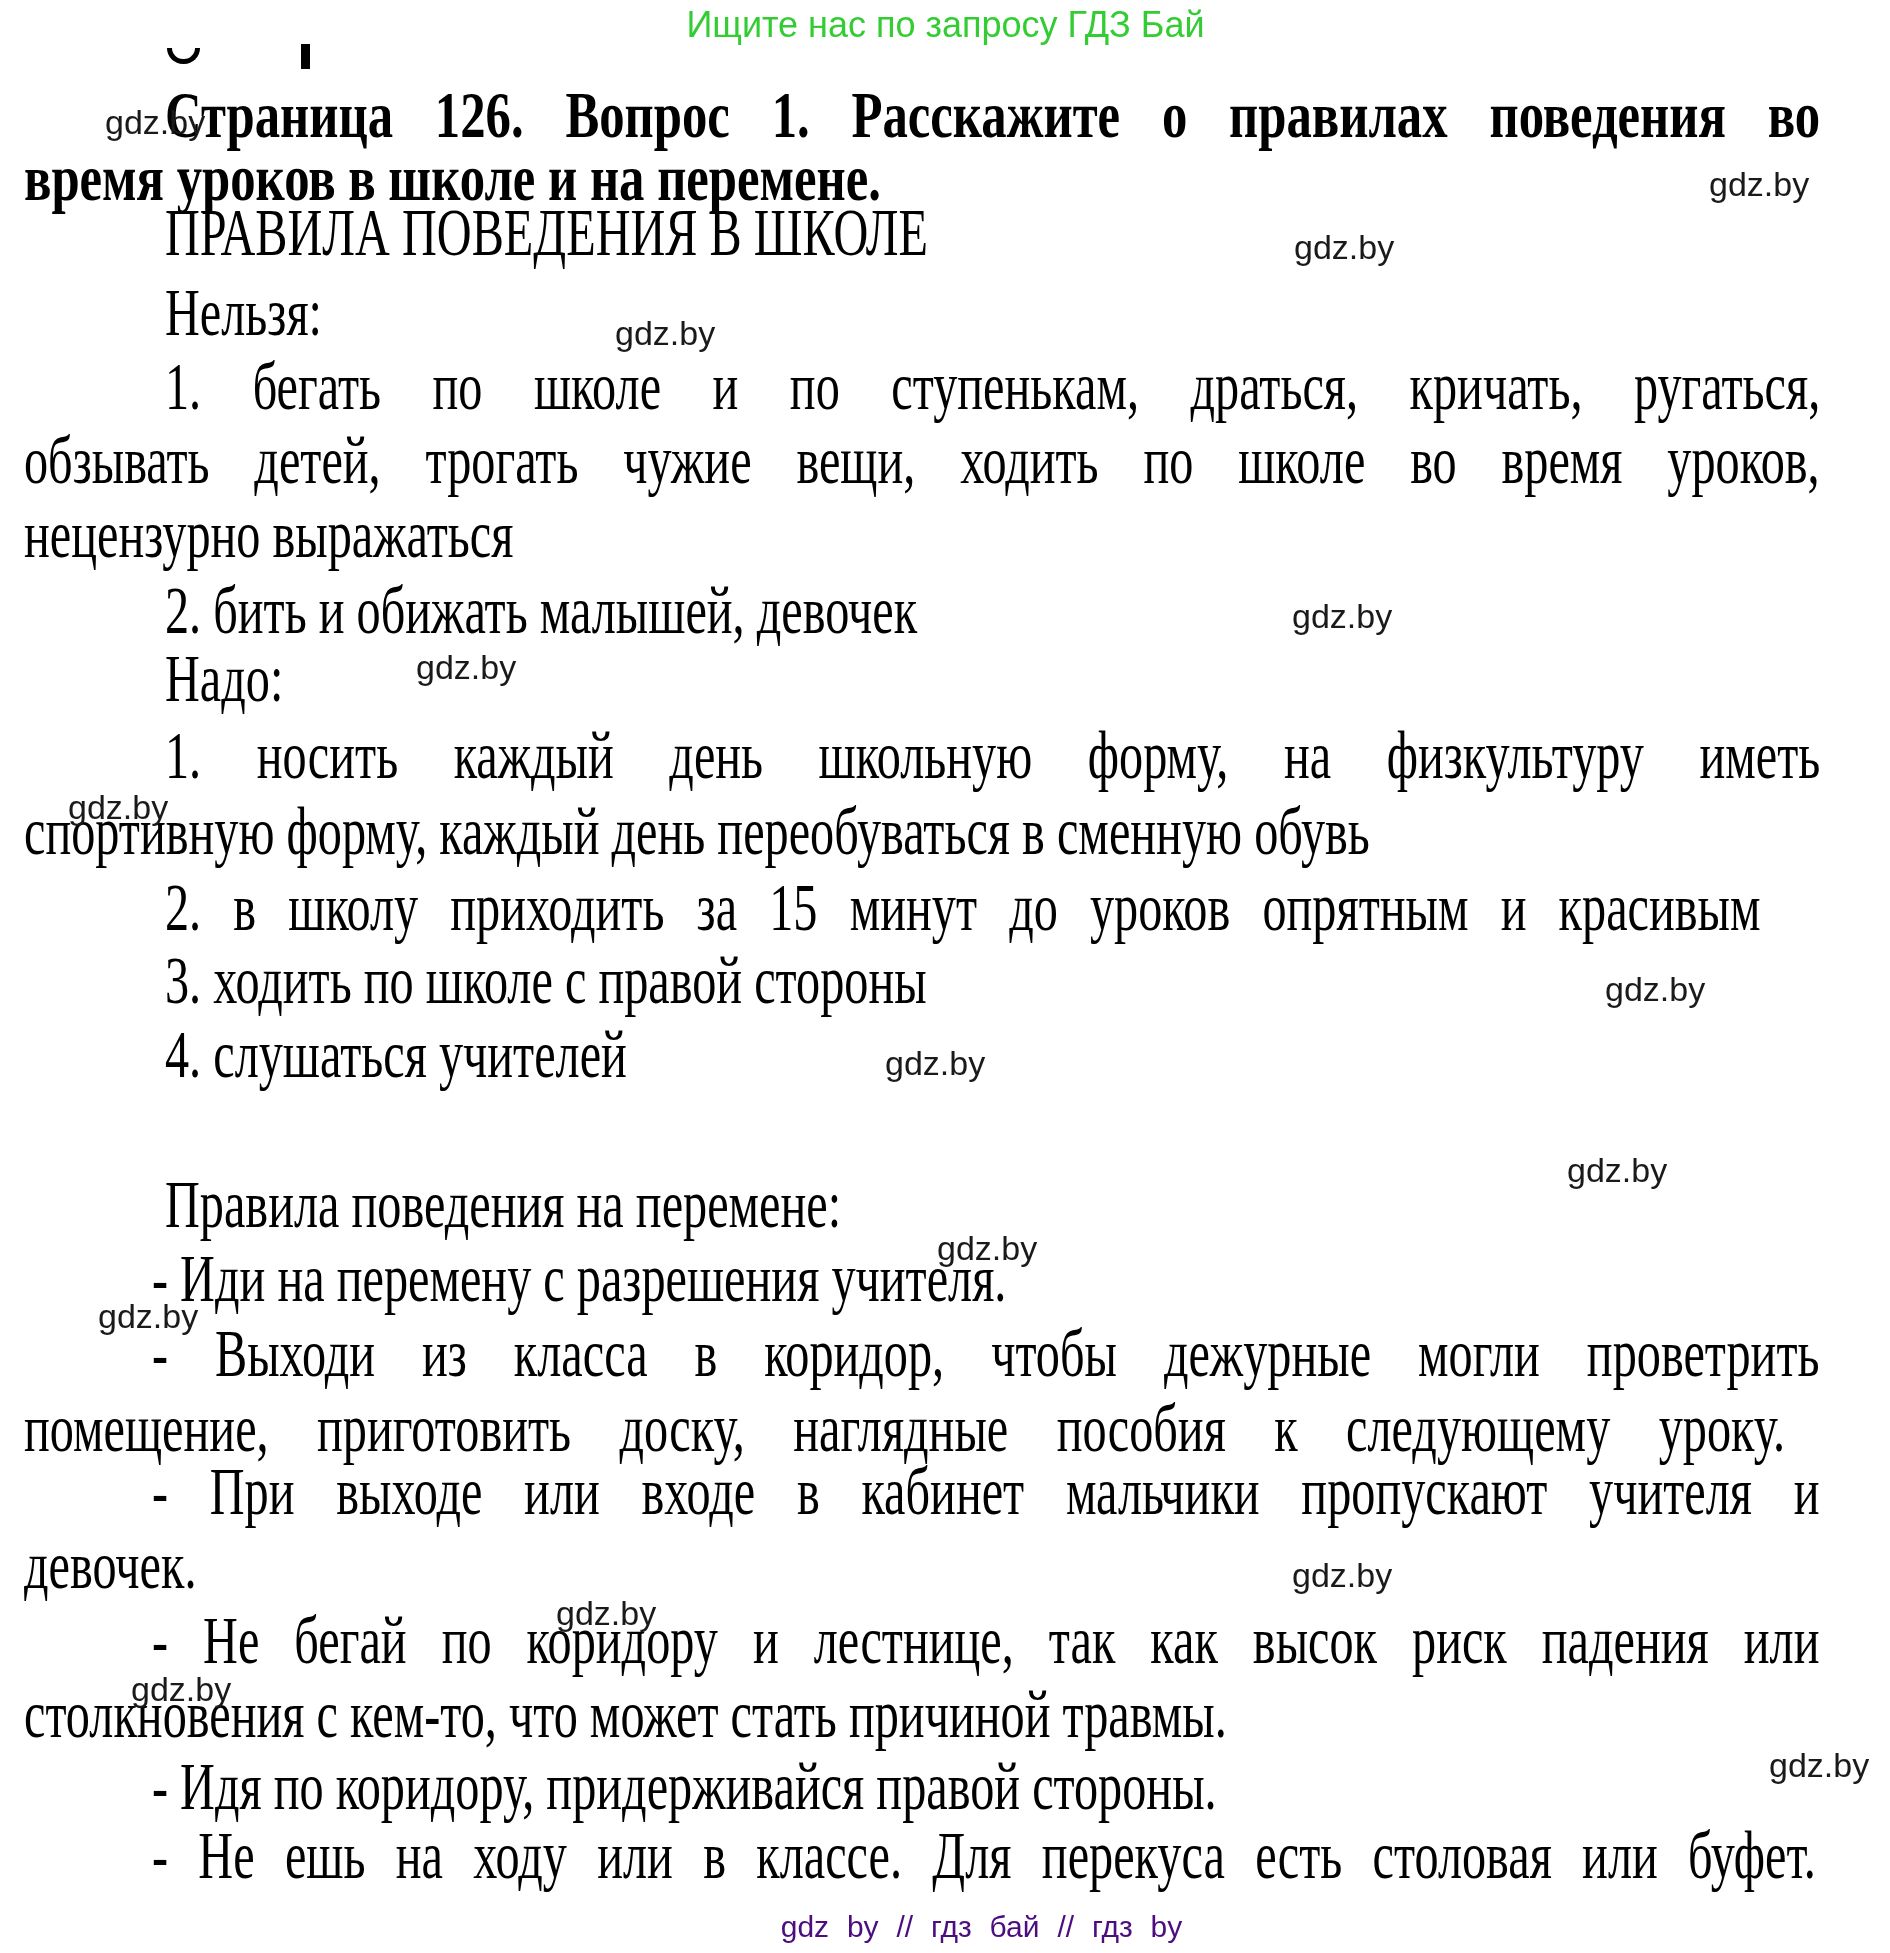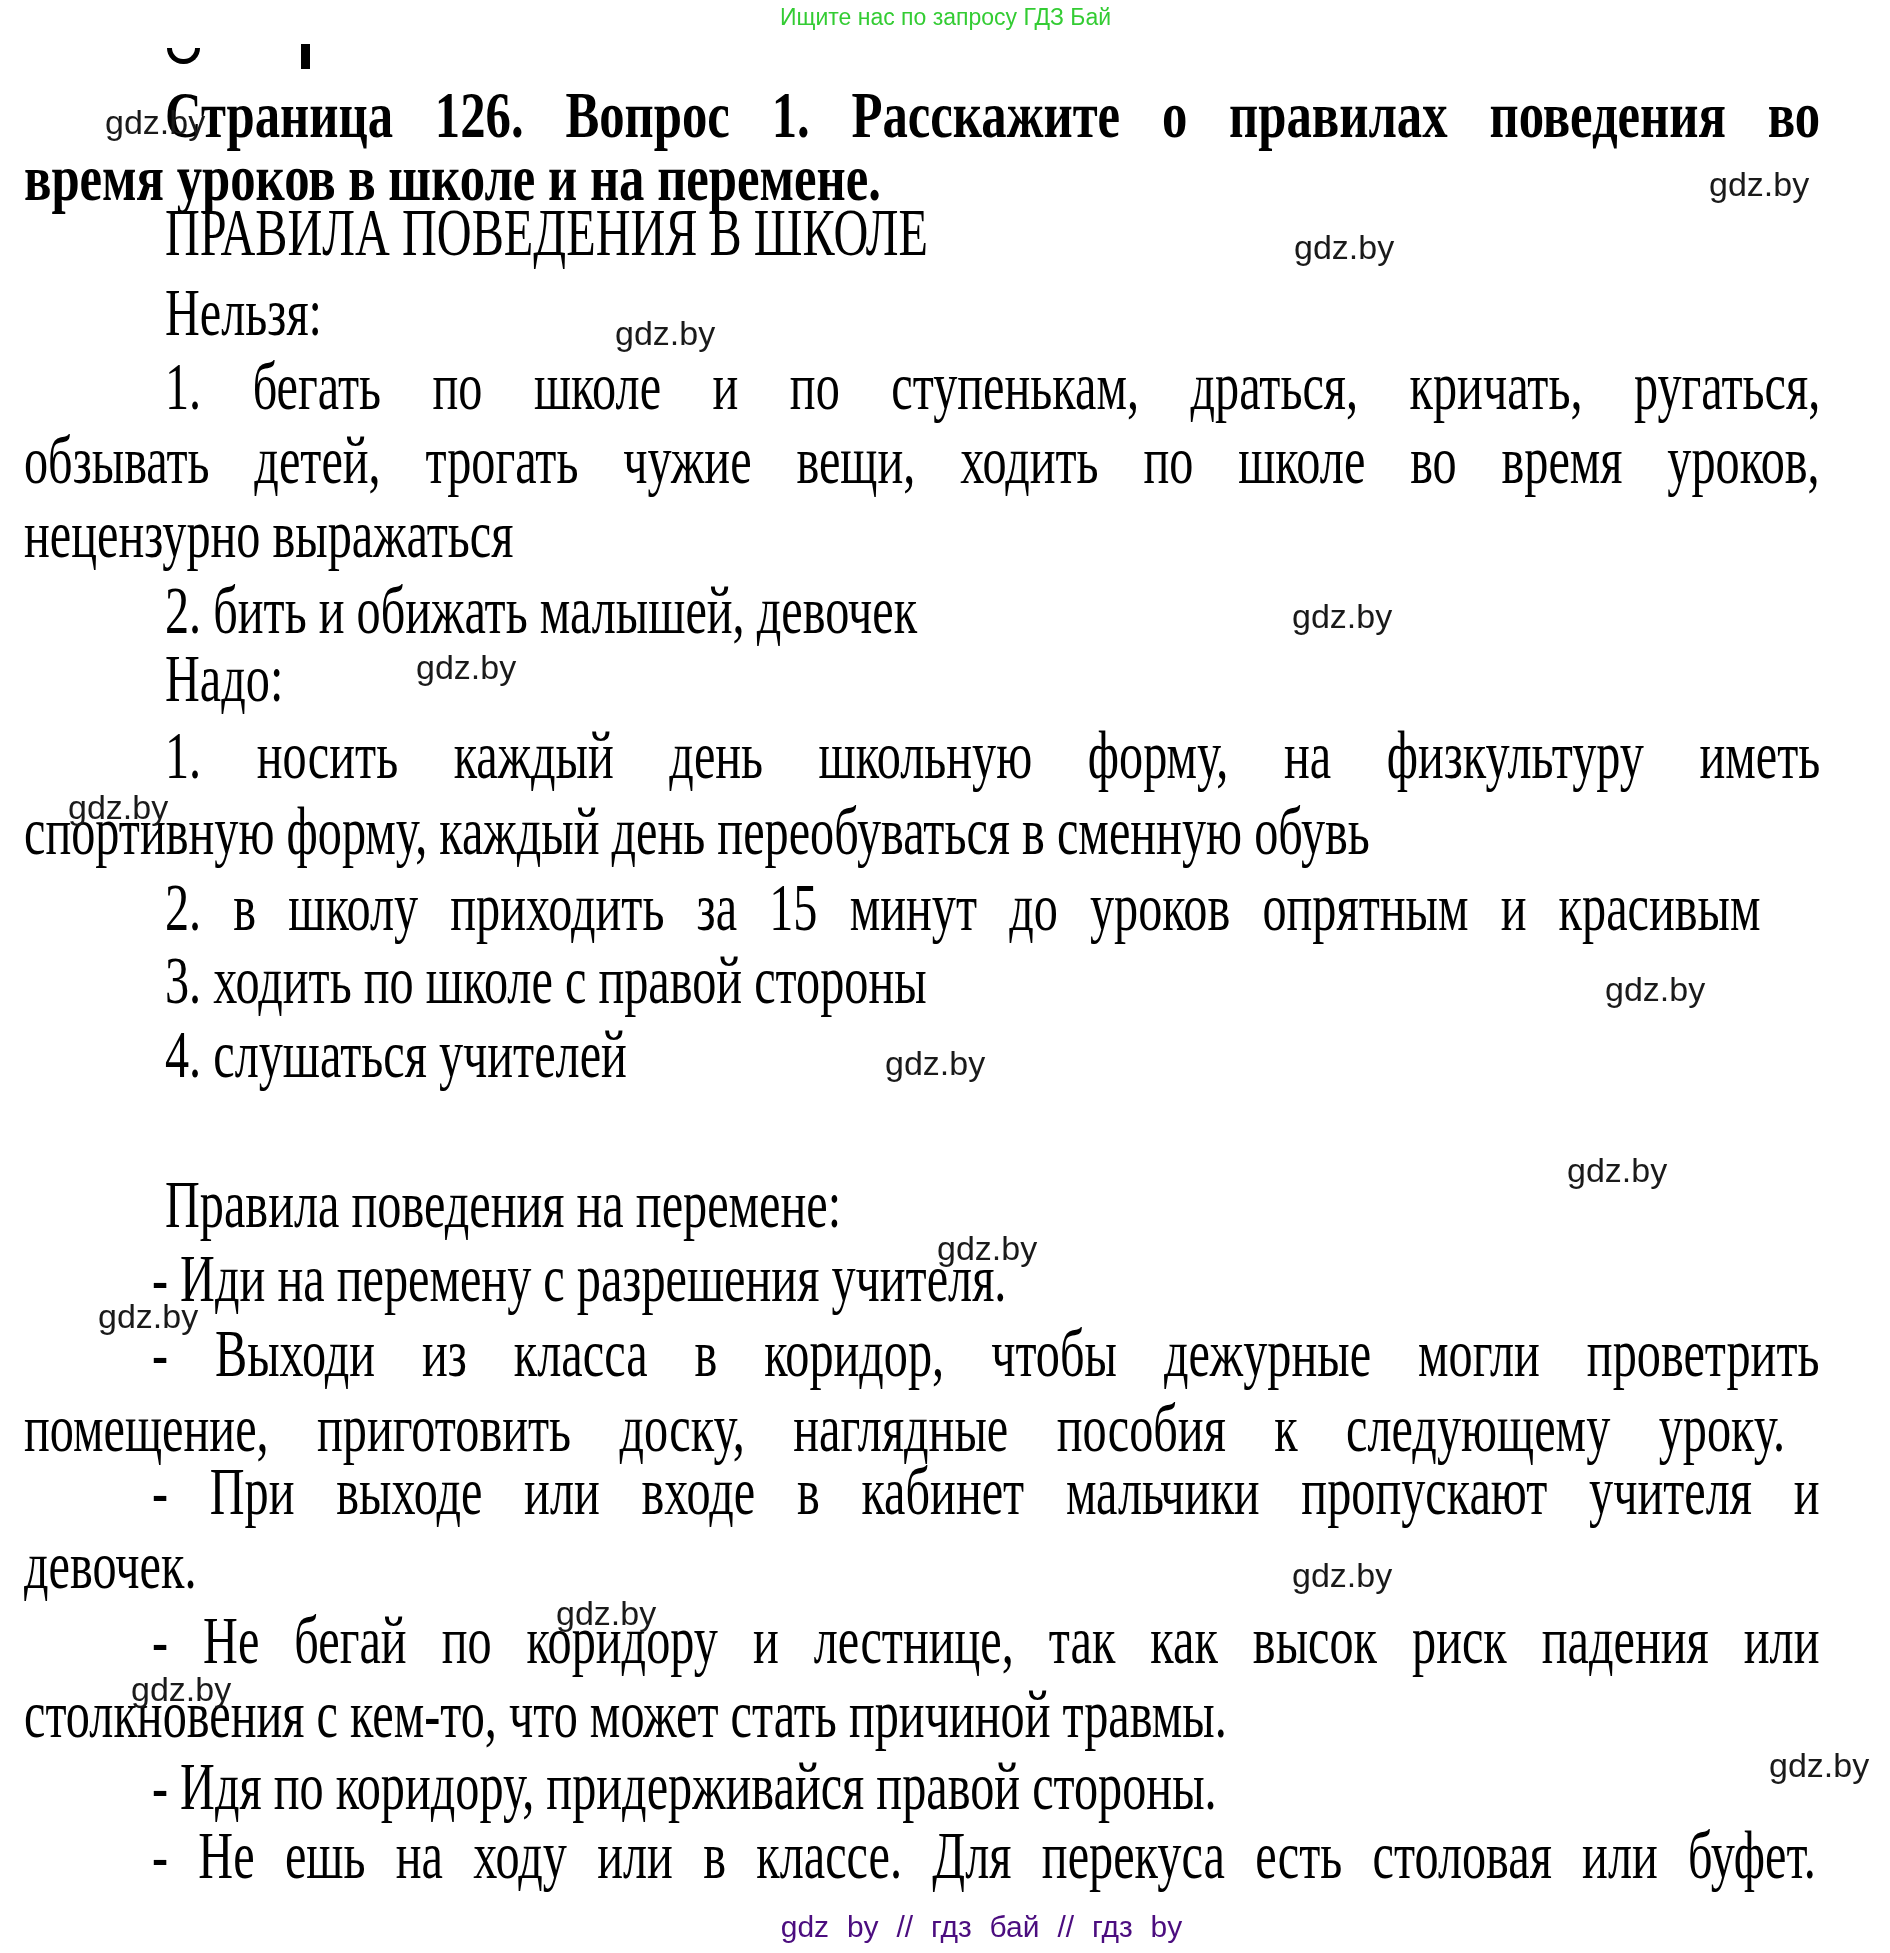--- a/index.html
+++ b/index.html
@@ -5,21 +5,21 @@
   html,body { margin:0; padding:0; background:#ffffff; }
   .page {
     position:relative; width:1891px; height:1954px;
     background:#ffffff; overflow:hidden;
     font-family:"Liberation Serif", serif; color:#000000;
   }
   .banner {
     position:absolute; top:3.8px; left:0; width:100%;
     text-align:center;
     font-family:"Liberation Sans", sans-serif;
-    font-size:23px; color:#33cc33;
+    font-size:36px; color:#33cc33;
   }
   .line {
     position:absolute;
     font-size:67px; line-height:1.1;
     transform:scaleX(0.72); transform-origin:left top;
     white-space:nowrap;
   }
   .just {
     white-space:normal;
     text-align:justify; text-align-last:justify;

